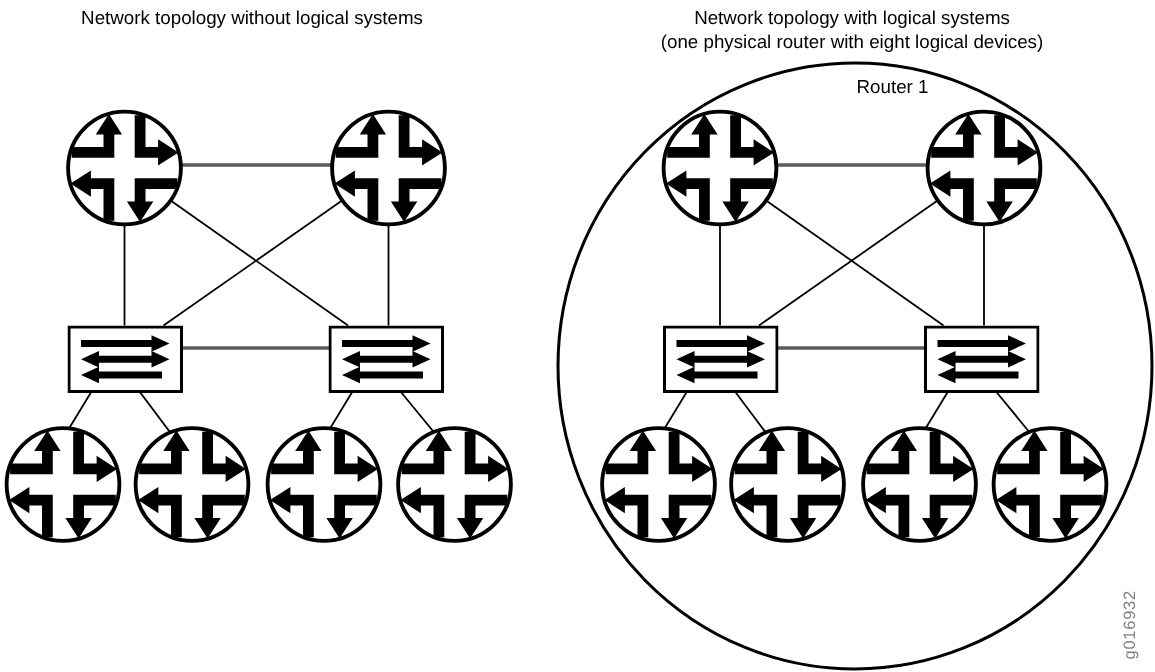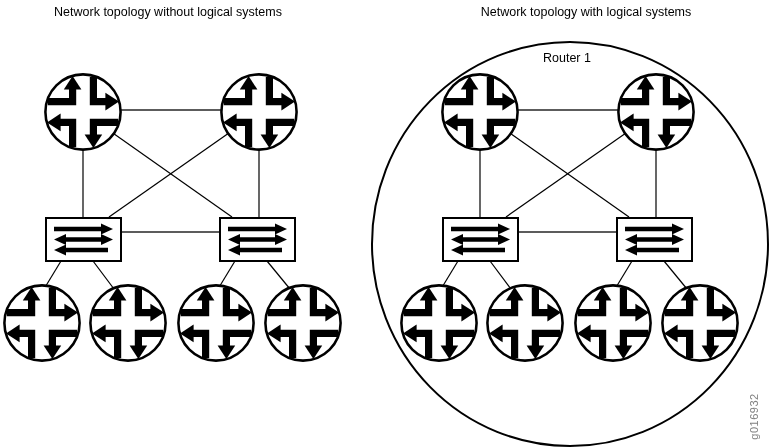--- a/index.html
+++ b/index.html
@@ -20,24 +20,24 @@
   #diagram-svg{position:absolute;left:0;top:0;}
   .title{
     position:absolute;
     top:4px;
     text-align:center;
     font-size:12.5px;
     line-height:16px;
     color:#000;
   }
   #left-title{left:0;width:336px;}
-  #right-title{left:418px;width:336px;}
+  #right-title{left:400px;width:336px;}
   .enclosure-label{
     position:absolute;
-    left:527px;top:51px;width:80px;
+    left:555px;top:51px;width:80px;
     text-align:center;
     font-size:12.5px;
     color:#000;
   }
   .watermark{
     position:absolute;
     left:724px;top:410px;width:60px;height:13px;
     line-height:13px;
     text-align:center;
     font-size:11px;
@@ -138,19 +138,20 @@
       <use href="#sym-router" x="660" y="283" width="80" height="80"></use>
     </g>
   </svg>
 
   <div class="title" id="left-title">
     <div>Network topology without logical systems</div>
   </div>
 
   <div class="title" id="right-title">
     <div>Network topology with logical systems</div>
+    <div>(one physical router with eight logical devices)</div>
   </div>
 
   <div class="enclosure-label">Router 1</div>
 
   <div class="watermark">g016932</div>
 
 </div>
 
 </body></html>

